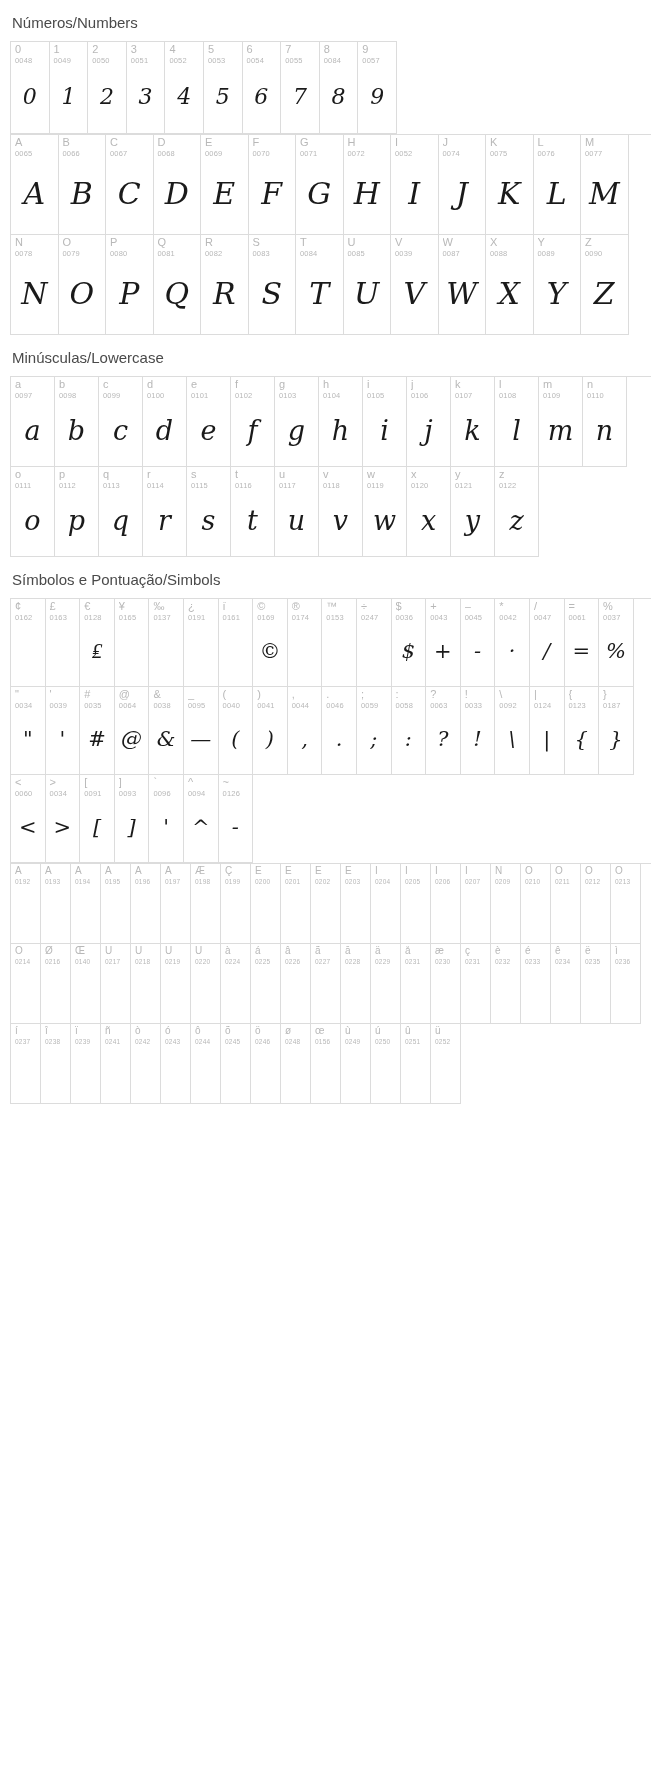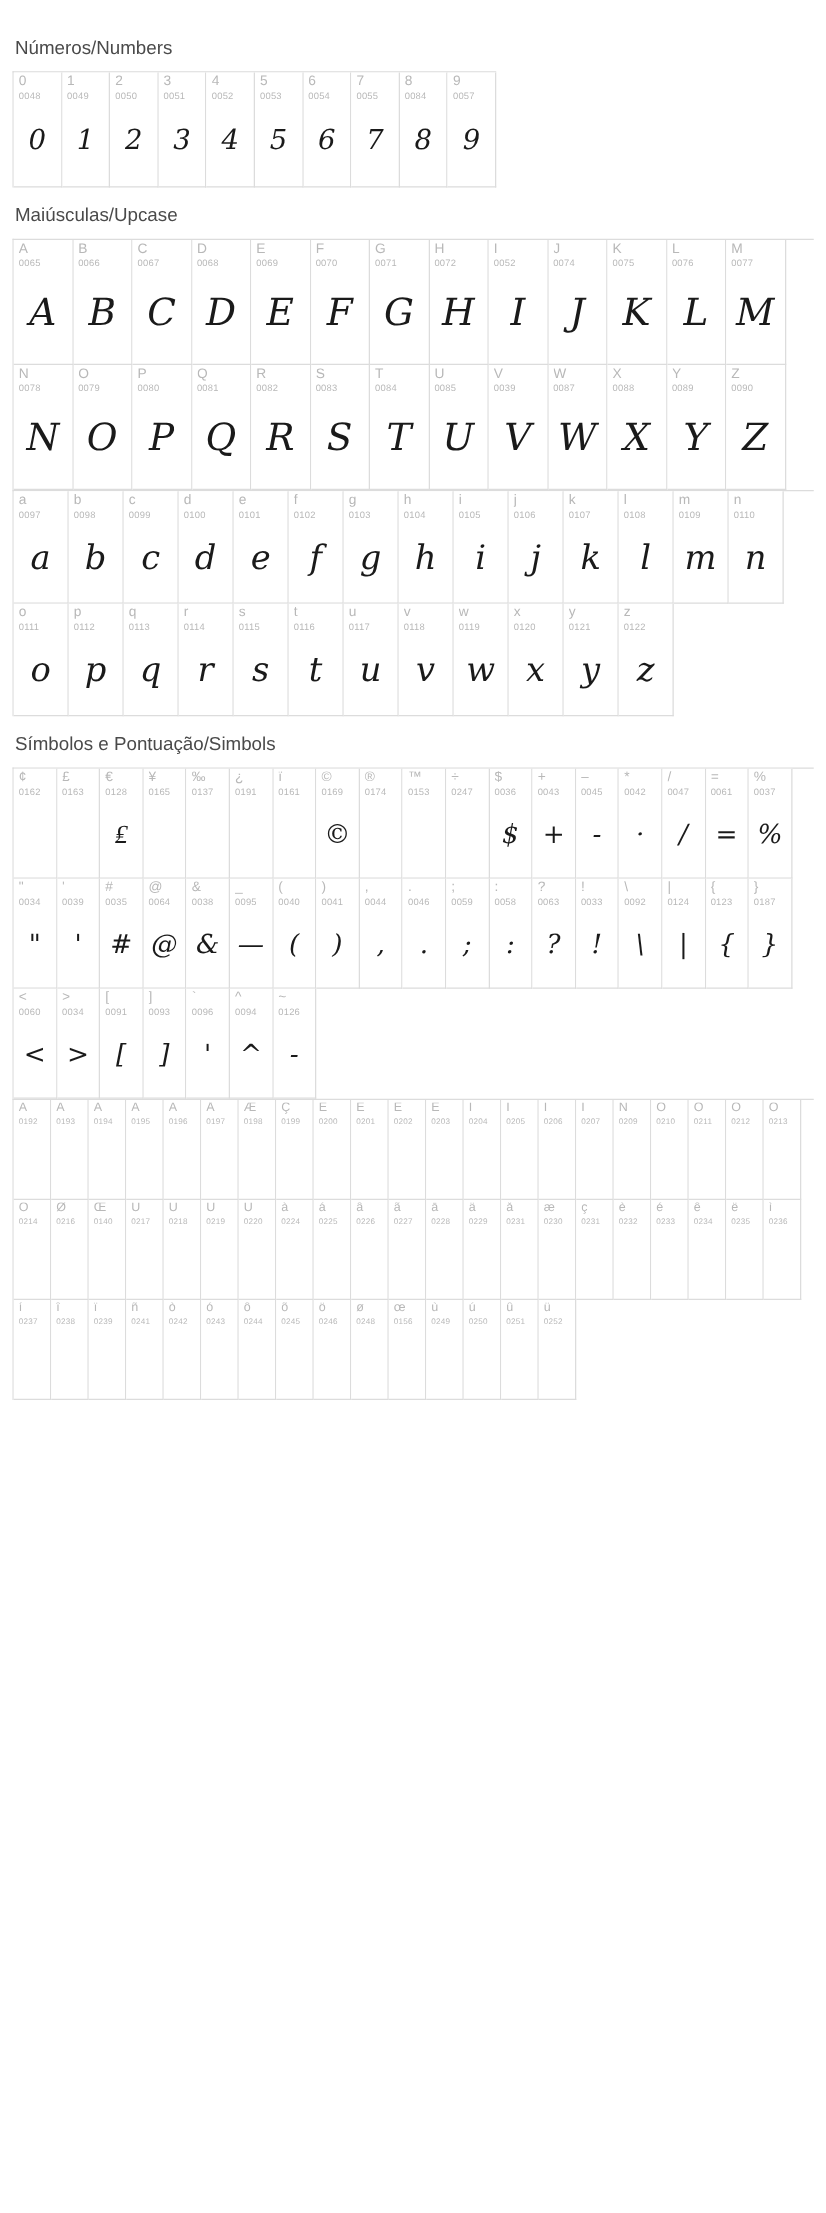--- a/index.html
+++ b/index.html
@@ -8,21 +8,21 @@
     padding: 0;
     background: #ffffff;
     width: 661px;
   }
   body {
     font-family: "Liberation Sans", sans-serif;
     color: #333333;
   }
   .page {
     width: 532px;
-    padding: 16px 0 20px 0;
+    padding: 0 0 20px 0;
   }
   .section {
     margin: 0 0 0 0;
   }
   .section-title {
     font-size: 15px;
     color: #4a4a4a;
     font-weight: 400;
     padding: 14px 0 10px 12px;
   }
@@ -165,21 +165,20 @@
           <div class="cell">
             <div class="meta">
               <span class="ch-label">9</span>
               <span class="code">0057</span>
             </div>
             <div class="glyph">9</div>
           </div>
         </div>
       </div>
       <div class="section">
-        <div class="section-title">Maiúsculas/Upcase</div>
         <div class="grid g-up">
           <div class="cell">
             <div class="meta">
               <span class="ch-label">A</span>
               <span class="code">0065</span>
             </div>
             <div class="glyph">A</div>
           </div>
           <div class="cell">
             <div class="meta">
@@ -352,20 +351,21 @@
           <div class="cell">
             <div class="meta">
               <span class="ch-label">Z</span>
               <span class="code">0090</span>
             </div>
             <div class="glyph">Z</div>
           </div>
         </div>
       </div>
       <div class="section">
+        <div class="section-title">Minúsculas/Lowercase</div>
         <div class="grid g-low">
           <div class="cell">
             <div class="meta">
               <span class="ch-label">a</span>
               <span class="code">0097</span>
             </div>
             <div class="glyph">a</div>
           </div>
           <div class="cell">
             <div class="meta">

